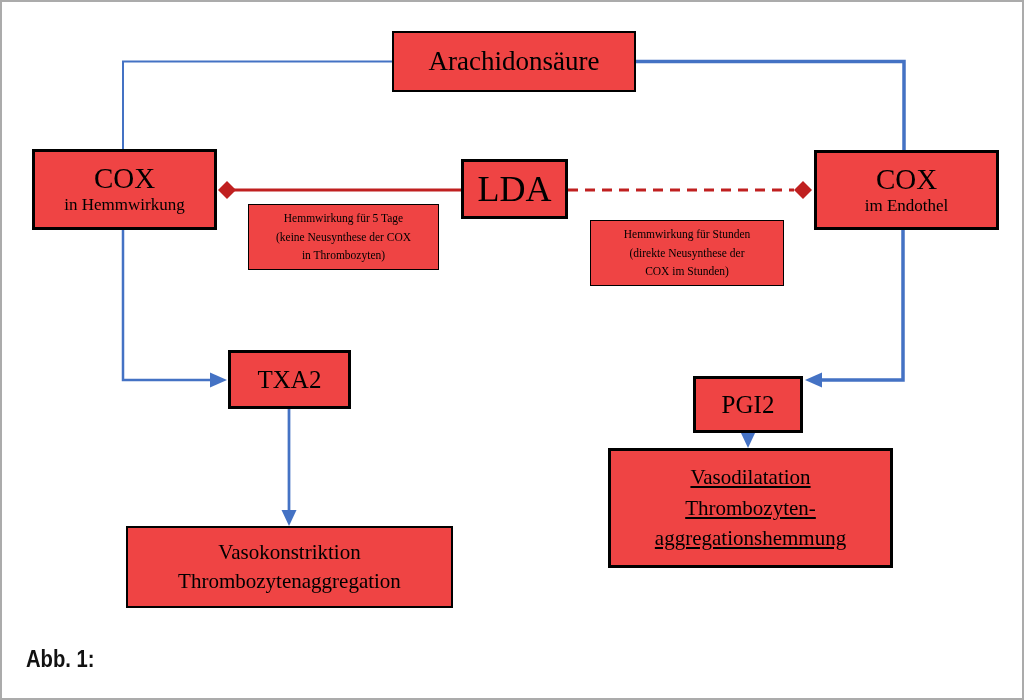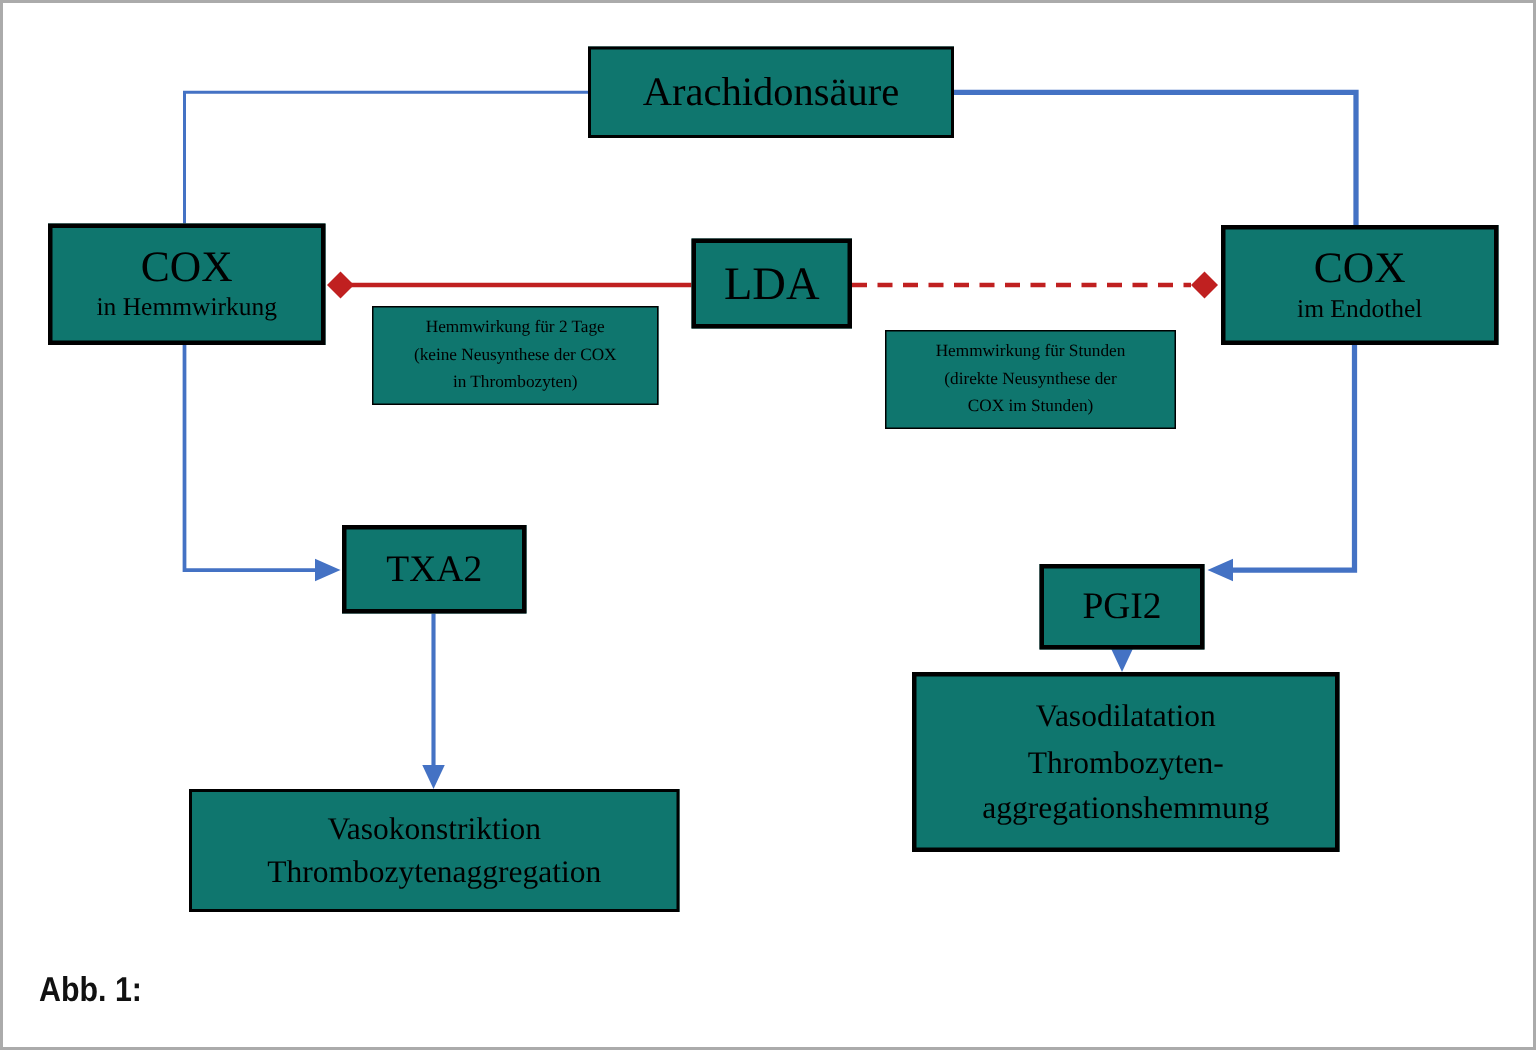--- a/index.html
+++ b/index.html
@@ -15,40 +15,40 @@
   }
   .connectors {
     position: absolute;
     left: 0; top: 0;
     width: 1024px; height: 700px;
     z-index: 1;
   }
   .node {
     position: absolute;
     z-index: 2;
-    background: #0f766e;
+    background: #ef4444;
     border: 3px solid #000000;
     box-sizing: border-box;
     display: flex;
     flex-direction: column;
     align-items: center;
     justify-content: center;
     text-align: center;
     color: #000000;
   }
   .node-arachidon { left: 390px; top: 29px;  width: 244px; height: 61px; border-width: 2.5px; font-size: 27px; }
   .node-cox-thrombo { left: 30px;  top: 147px; width: 185px; height: 81px; }
-  .node-lda        { left: 459px; top: 157px; width: 107px; height: 60px; font-size: 31px; }
+  .node-lda        { left: 459px; top: 157px; width: 107px; height: 60px; font-size: 36px; }
   .node-cox-endo   { left: 812px; top: 148px; width: 185px; height: 80px; }
   .node-note-left  { left: 246px; top: 202px; width: 191px; height: 66px; border-width: 1.5px; font-size: 11.5px; line-height: 1.62; }
   .node-note-right { left: 588px; top: 202px; width: 194px; height: 66px; border-width: 1.5px; font-size: 11.5px; line-height: 1.62; margin-top: 16px; }
   .node-txa2       { left: 226px; top: 348px; width: 123px; height: 59px; font-size: 25px; }
   .node-pgi2       { left: 691px; top: 350px; width: 110px; height: 57px; font-size: 25px; margin-top: 24px; }
   .node-vasokon    { left: 124px; top: 524px; width: 327px; height: 82px; border-width: 2.5px; font-size: 21px; line-height: 1.4; text-align: right; }
-  .node-vasodil    { left: 606px; top: 446px; width: 285px; height: 120px; font-size: 21px; line-height: 1.45; }
+  .node-vasodil    { left: 606px; top: 446px; width: 285px; height: 120px; font-size: 21px; line-height: 1.45; text-decoration: underline; }
   .cox-title { font-size: 29px; line-height: 1.1; }
   .cox-subtitle { font-size: 17px; line-height: 1.2; }
   .caption {
     position: absolute;
     left: 24px; top: 644px;
     z-index: 2;
     font-family: "Liberation Sans", sans-serif;
     font-weight: bold;
     font-size: 23px;
     color: #111111;
@@ -99,21 +99,21 @@
   <div class="node node-lda">
     <span>LDA</span>
   </div>
 
   <div class="node node-cox-endo">
     <span class="cox-title">COX</span>
     <span class="cox-subtitle">im Endothel</span>
   </div>
 
   <div class="node node-note-left">
-    <span>Hemmwirkung für 2 Tage</span>
+    <span>Hemmwirkung für 5 Tage</span>
     <span>(keine Neusynthese der COX</span>
     <span>in Thrombozyten)</span>
   </div>
 
   <div class="node node-note-right">
     <span>Hemmwirkung für Stunden</span>
     <span>(direkte Neusynthese der</span>
     <span>COX im Stunden)</span>
   </div>
 

